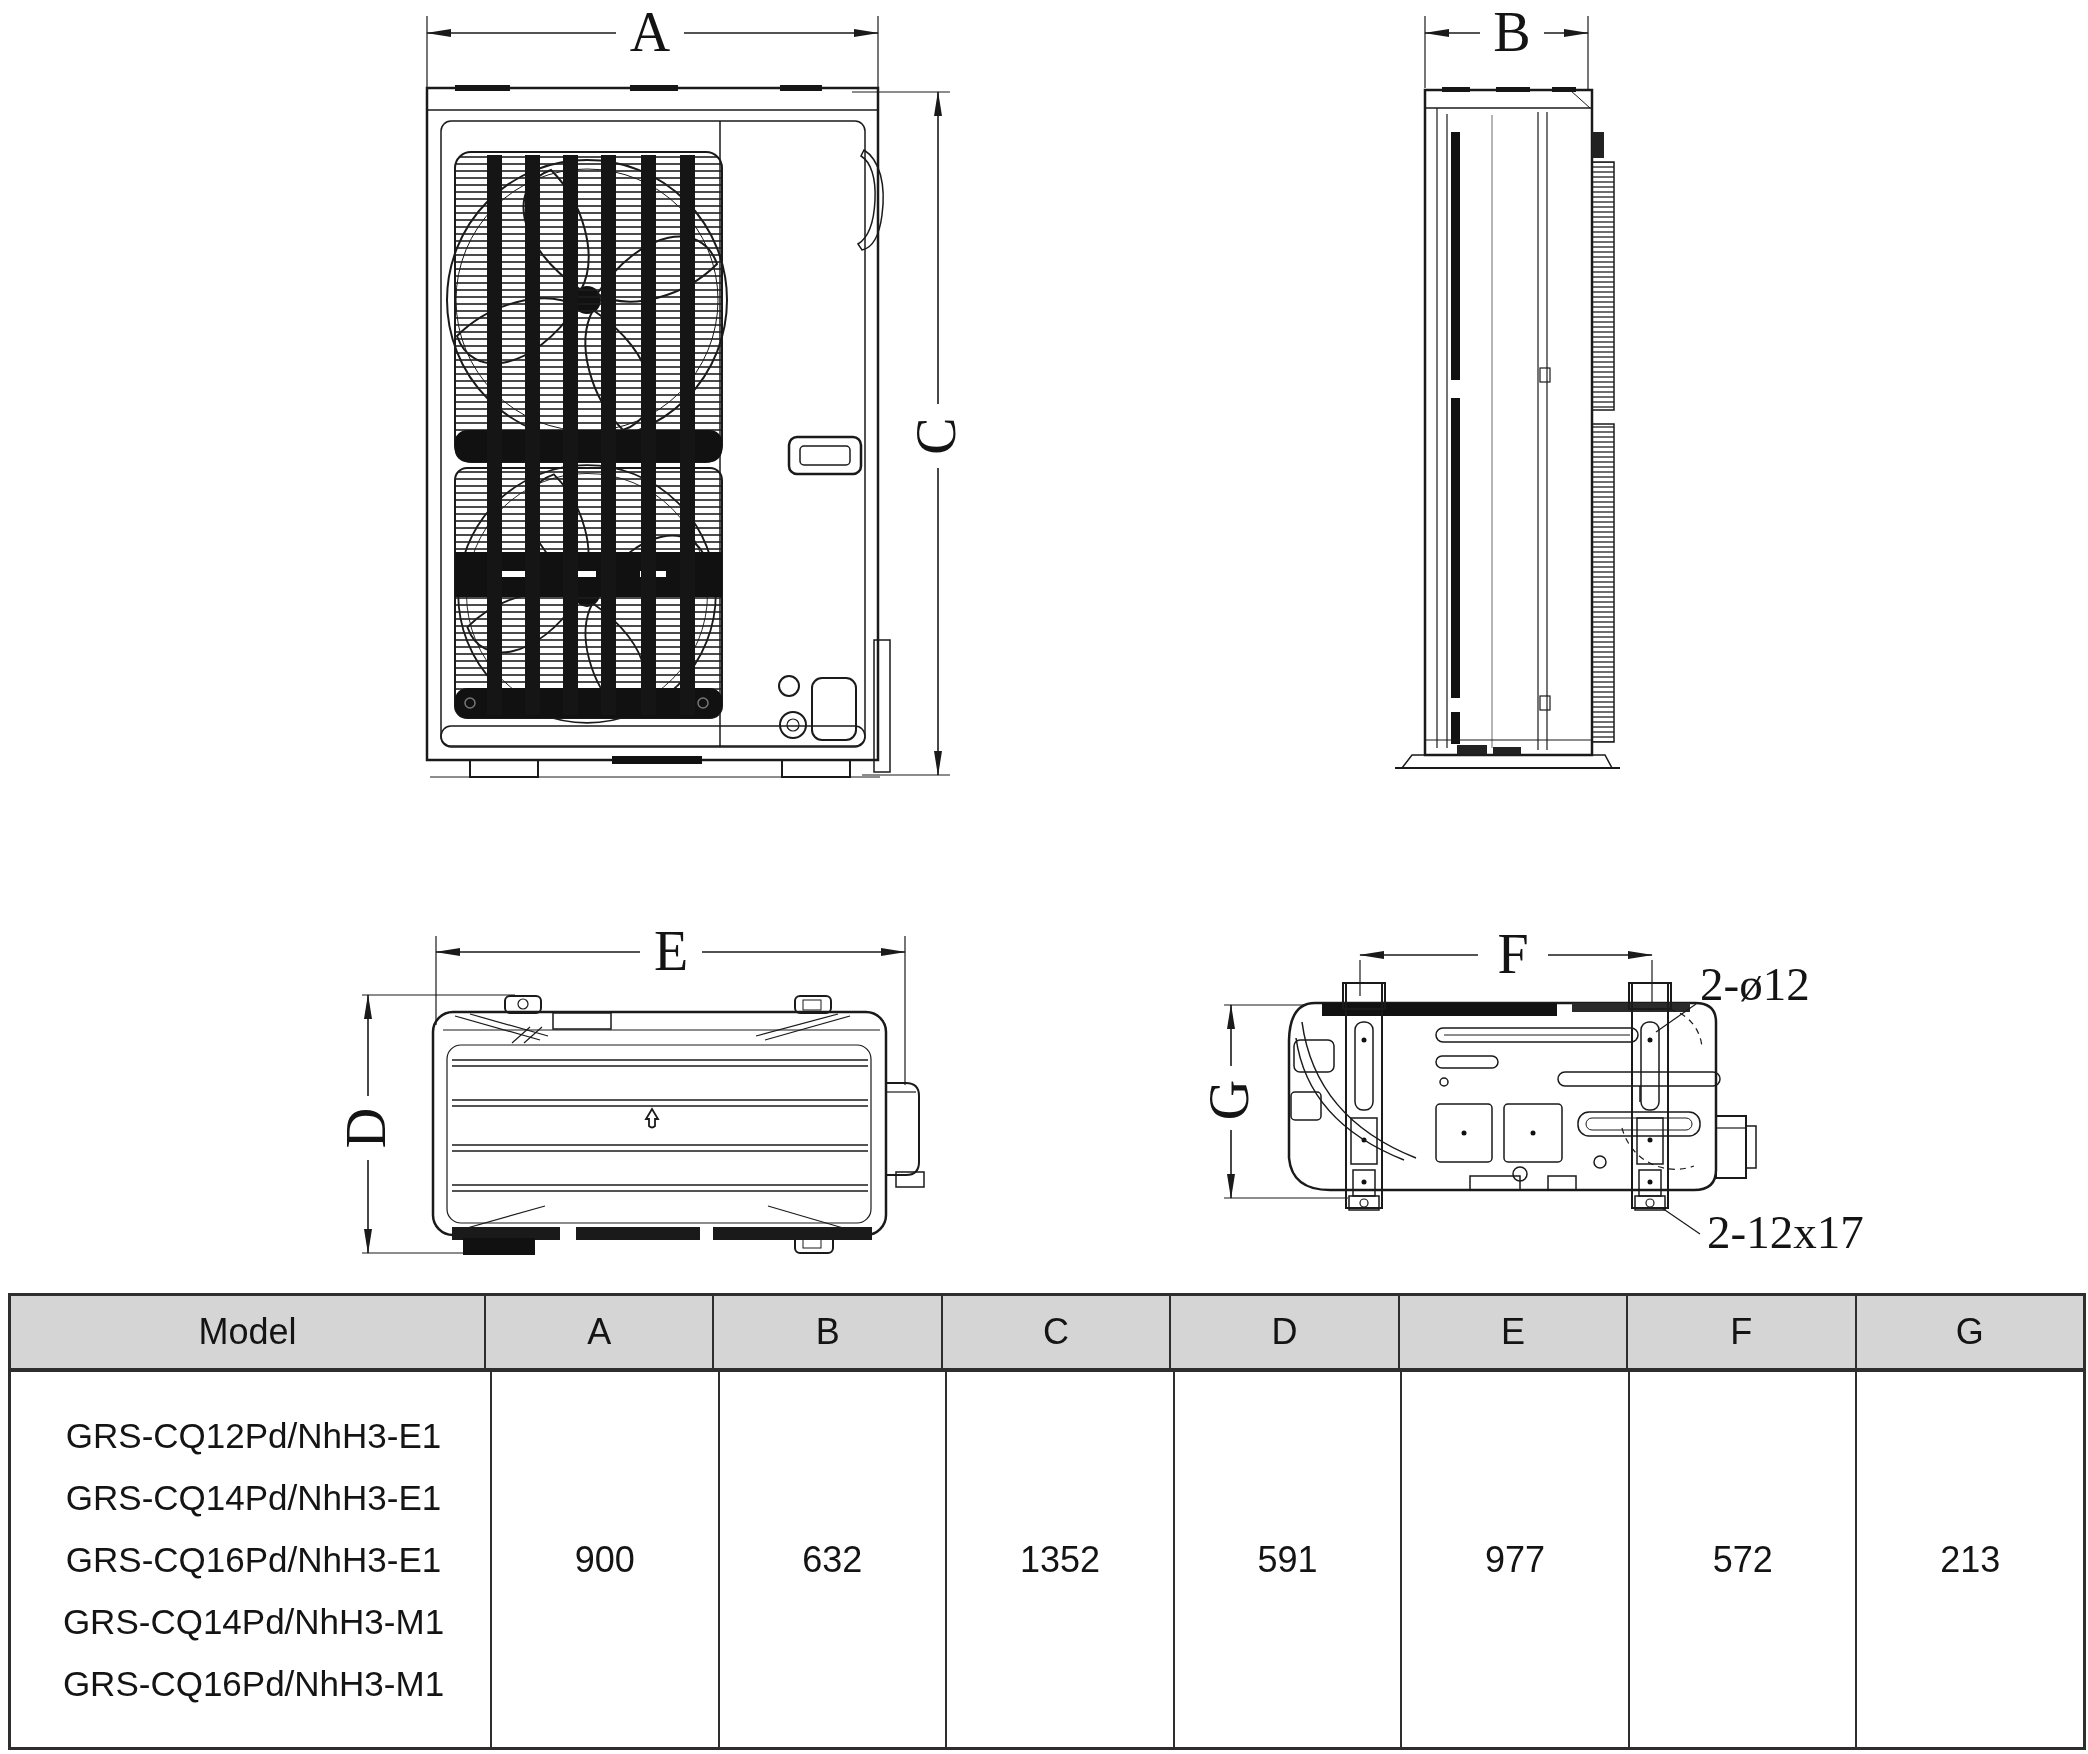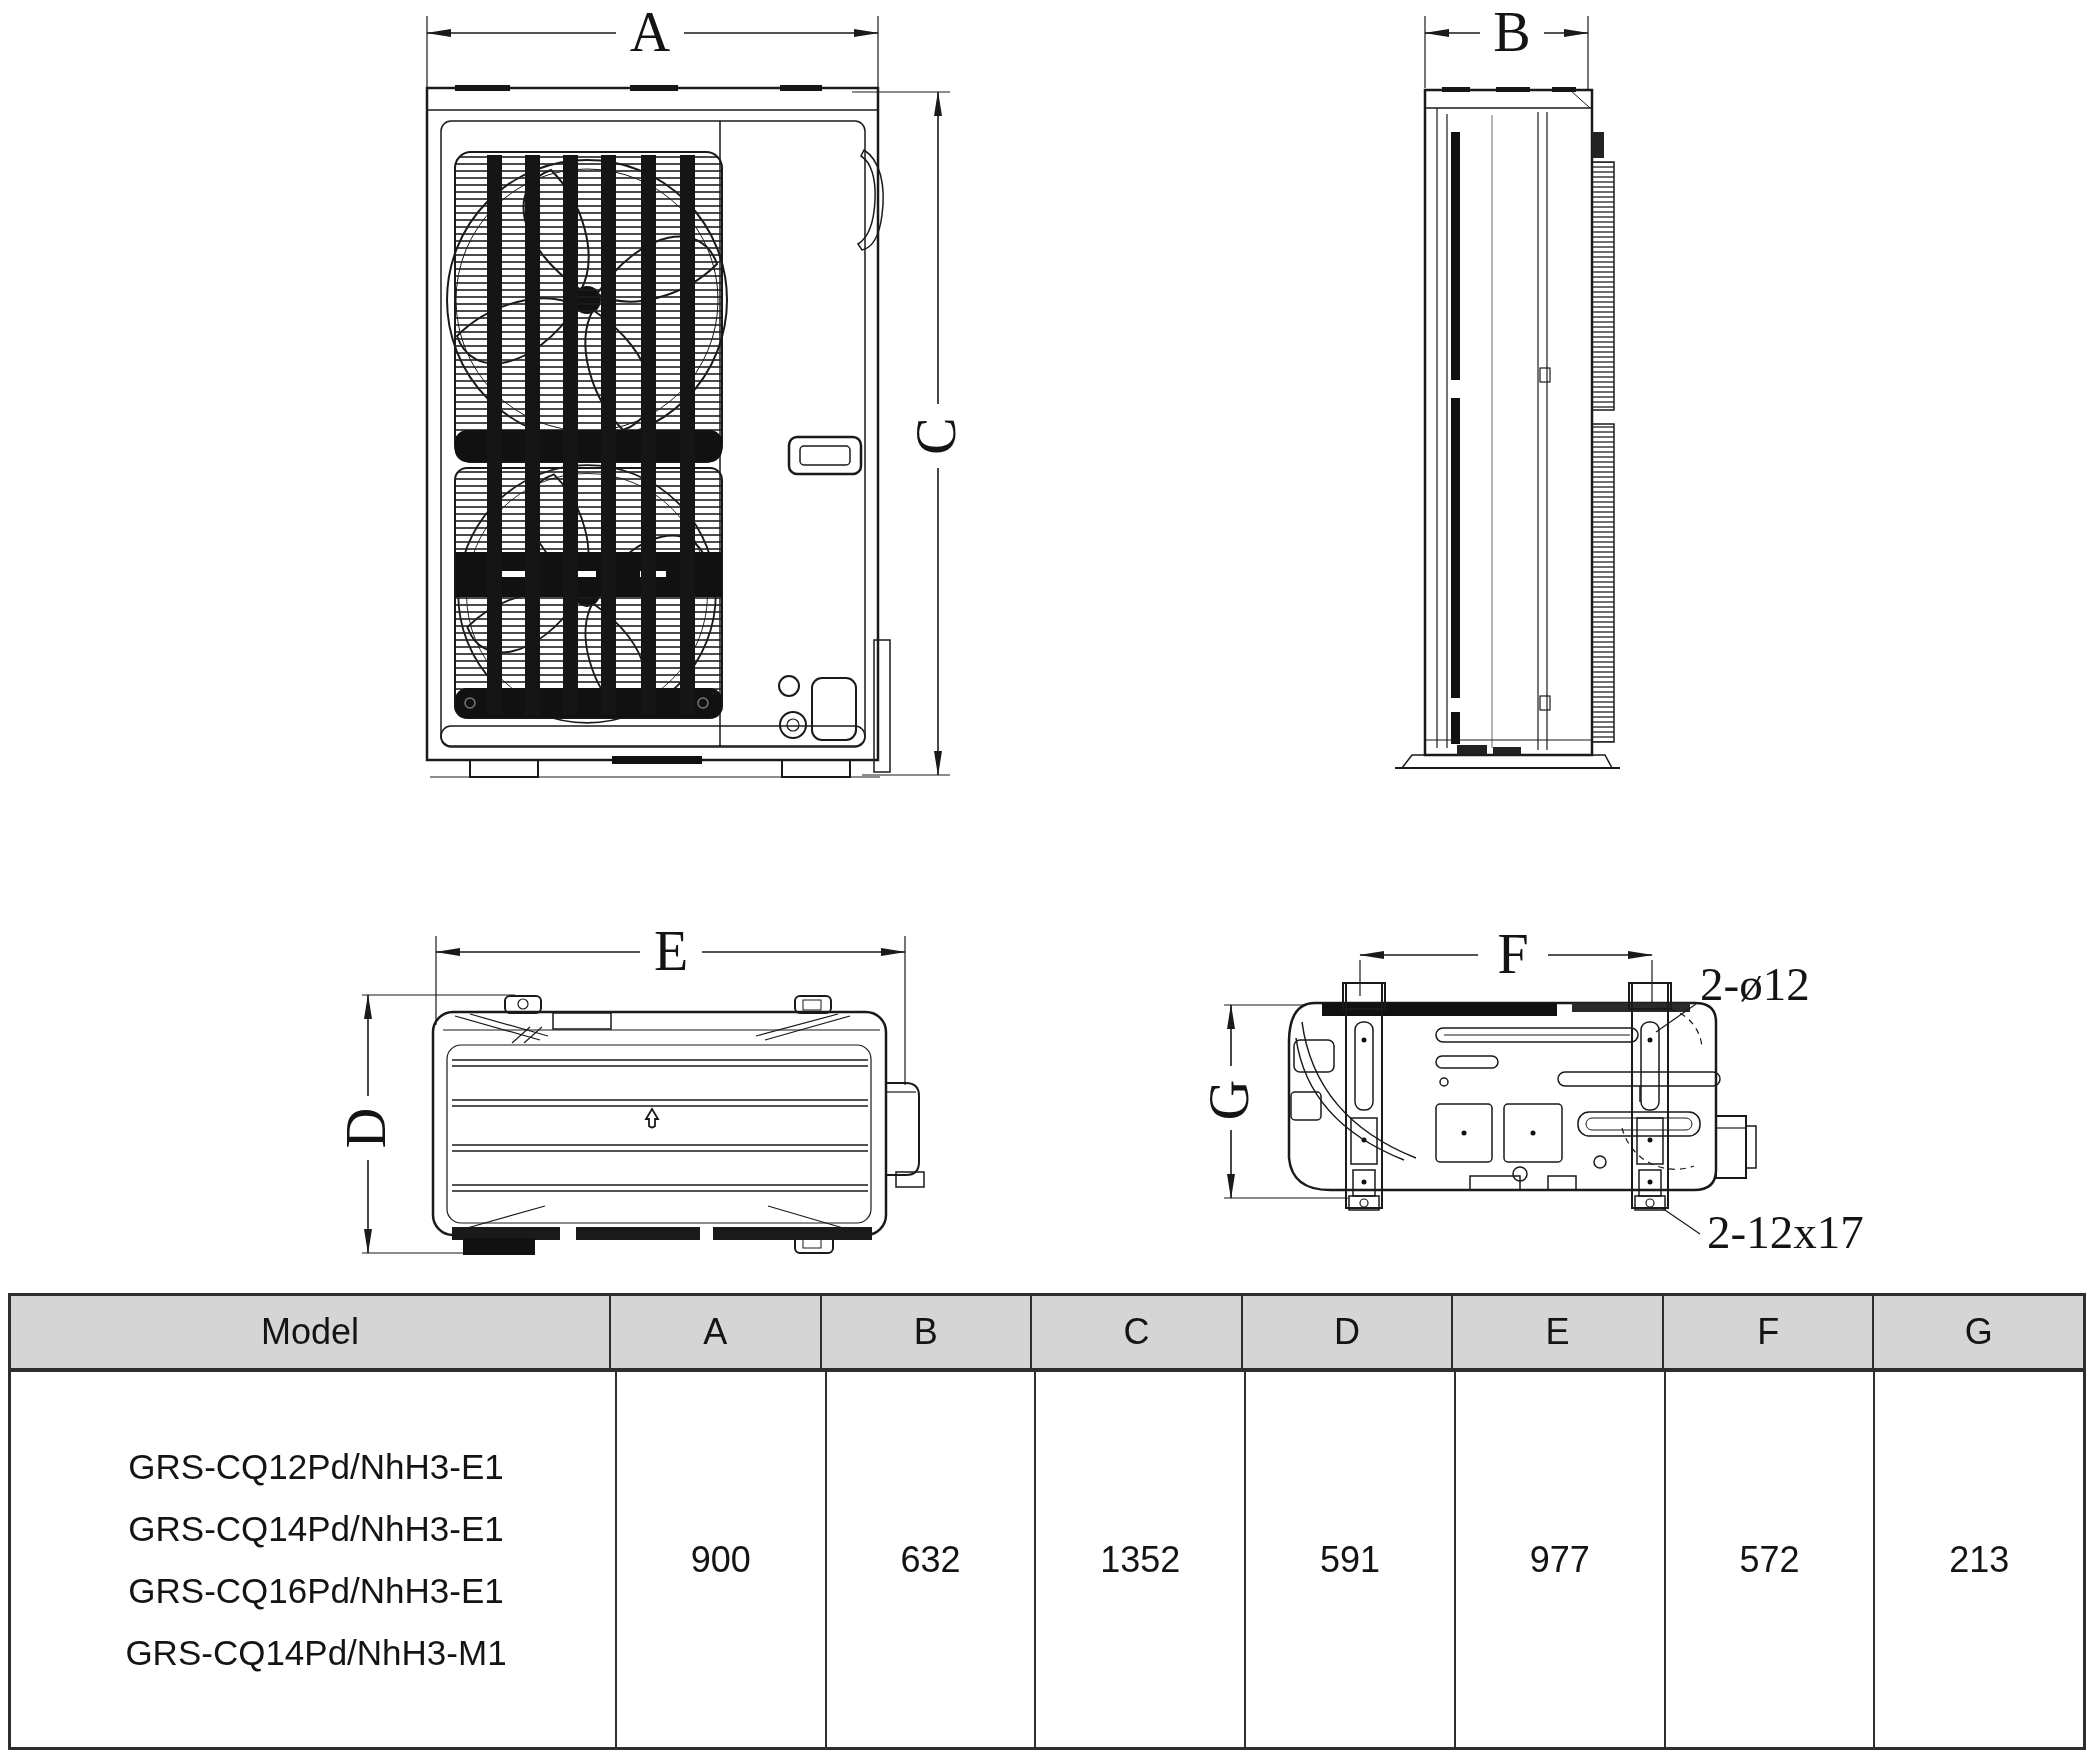--- a/index.html
+++ b/index.html
@@ -10,21 +10,21 @@
   svg text.dim{font-family:"Liberation Serif",serif;font-size:56px;fill:#141414;}
   svg text.note{font-family:"Liberation Serif",serif;font-size:47px;fill:#141414;}
 
   .dim-table{position:absolute;left:8px;top:1293px;width:2072px;height:451px;
              border:3px solid #2e2e2e;display:flex;flex-direction:column;background:#fff;}
   .thead{display:flex;height:72px;background:#d5d5d5;border-bottom:4px solid #2e2e2e;flex:none;}
   .tbody{display:flex;flex:1;padding-left:6px;}
   .cell{display:flex;align-items:center;justify-content:center;border-right:2px solid #2e2e2e;
         font-size:36px;flex:1;box-sizing:border-box;}
   .cell.last{border-right:none;}
-  .model-col{width:600px;flex:none;text-align:center;}
+  .model-col{width:475px;flex:none;text-align:center;}
   .models{flex-direction:column;font-size:35px;line-height:62px;}
 </style>
 </head>
 <body>
 
 <div class="canvas">
 
 <svg class="drawing" width="2088" height="1290" viewBox="0 0 2088 1290">
   <defs>
     <pattern id="slats" width="6" height="7" patternUnits="userSpaceOnUse">
@@ -287,20 +287,21 @@
     <div class="cell">E</div>
     <div class="cell">F</div>
     <div class="cell last">G</div>
   </div>
   <div class="tbody">
     <div class="cell model-col models">
       <div>GRS-CQ12Pd/NhH3-E1</div>
       <div>GRS-CQ14Pd/NhH3-E1</div>
       <div>GRS-CQ16Pd/NhH3-E1</div>
       <div>GRS-CQ14Pd/NhH3-M1</div>
+      <div>GRS-CQ16Pd/NhH3-M1</div>
     </div>
     <div class="cell">900</div>
     <div class="cell">632</div>
     <div class="cell">1352</div>
     <div class="cell">591</div>
     <div class="cell">977</div>
     <div class="cell">572</div>
     <div class="cell last">213</div>
   </div>
 </div>

